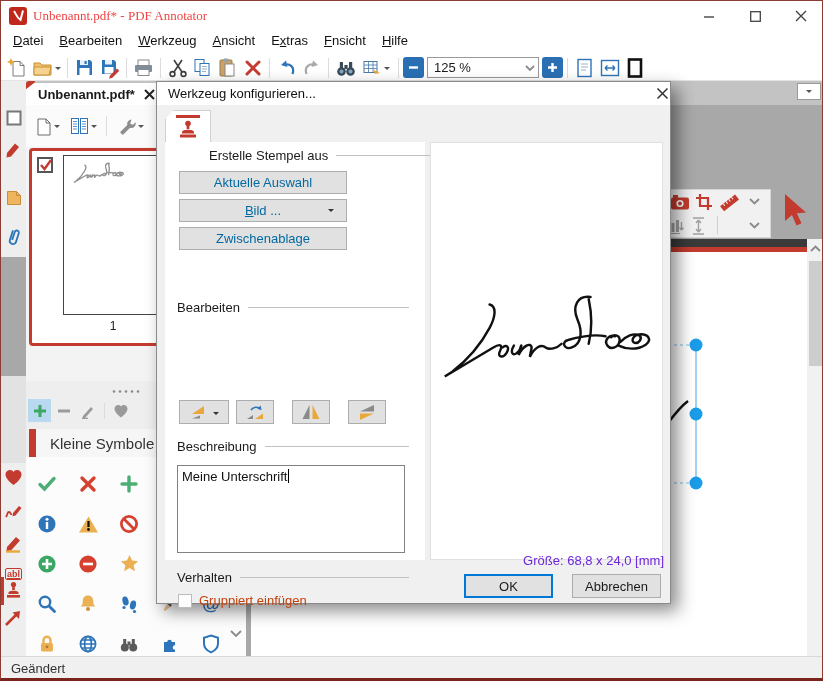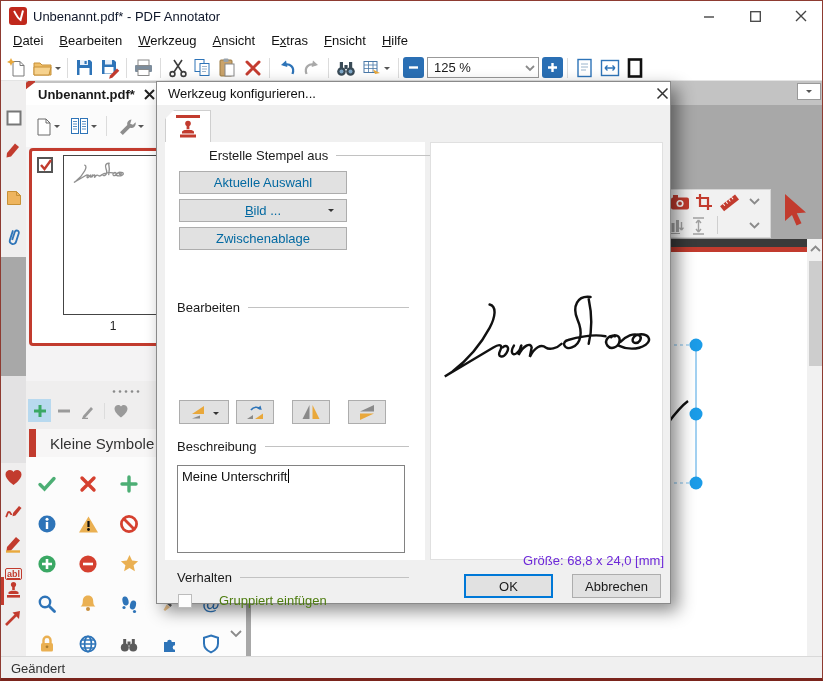--- a/index.html
+++ b/index.html
@@ -8,21 +8,21 @@
        font-family:"Liberation Sans",sans-serif;font-size:13px;color:#1a1a1a;
        border:1px solid #8e3b31;border-bottom:3px solid #7a241c;overflow:hidden;}
   .abs{position:absolute;}
   .r{display:flex;align-items:center;}
   .ib{width:25px;height:24px;display:flex;align-items:center;justify-content:center;flex:0 0 auto;}
   .sep{width:1px;height:20px;background:#dcdcdc;margin:0 4px;flex:0 0 auto;}
   .tri{width:0;height:0;border:3.5px solid transparent;border-top-color:#555;margin:4px 0 0 2px;}
   svg{display:block;}
   
   #titlebar{position:absolute;left:0;top:0;width:100%;height:30px;background:#fff;display:flex;align-items:center;}
-  #title-text{color:#0f172a;margin-left:8px;}
+  #title-text{color:#ef4444;margin-left:8px;font-family:Liberation Serif, serif;}
   .winbtn{width:40px;height:28px;display:flex;align-items:center;justify-content:center;}
   
   #menubar{position:absolute;left:0;top:30px;width:100%;height:24px;background:#fff;display:flex;padding-left:4px;}
   .menu-item{padding:2px 8px;color:#111;}
   .key{text-decoration:underline;}
   
   #maintoolbar{position:absolute;left:0;top:54px;width:100%;height:26px;background:#fff;border-bottom:1px solid #e4e4e4;display:flex;align-items:center;padding-left:3px;}
   .bluebtn{width:21px;height:21px;border-radius:3px;background:#2a6fb4;color:#fff;display:flex;align-items:center;justify-content:center;font-weight:bold;font-size:15px;}
   #zoom-combo{width:112px;height:21px;background:#fff;border:1px solid #999;display:flex;align-items:center;margin:0 3px;}
   #zoom-combo span{flex:1;padding-left:6px;}
@@ -65,21 +65,21 @@
   #dlg-preview{position:absolute;left:273px;top:60px;width:233px;height:418px;background:#fff;border:1px solid #e0e0e0;}
   .grp{position:absolute;left:12px;width:240px;display:flex;align-items:center;}
   .grp span{white-space:nowrap;margin-right:8px;}
   .grpline{flex:1;border-top:1px solid #c2c2c2;}
   .stdbtn{position:absolute;background:#e1e1e1;border:1px solid #adadad;display:flex;align-items:center;justify-content:center;font-size:13px;color:#0369a1;}
   .editbtn{position:absolute;top:258px;height:24px;background:#e1e1e1;border:1px solid #adadad;display:flex;align-items:center;justify-content:center;}
   #desc-box{position:absolute;left:12px;top:323px;width:228px;height:88px;background:#fff;border:1px solid #828282;padding:3px 4px;font-size:13px;color:#111;overflow:hidden;}
   .caret{display:inline-block;width:1px;height:14px;background:#000;vertical-align:-2px;margin-left:1px;}
   #chk-group{position:absolute;left:13px;top:451px;display:flex;align-items:center;}
   #chk-box{width:14px;height:14px;border:1px solid #bcbcbc;background:#fdfdfd;margin-right:7px;}
-  #chk-label{color:#4d7c0f;margin-left:20px;}
+  #chk-label{color:#c2410c;}
   #size-label{position:absolute;left:0;top:410px;width:233px;text-align:right;color:#6d28d9;}
   #ok-btn{position:absolute;left:307px;top:492px;width:89px;height:24px;background:#e1e1e1;border:2px solid #0078d7;display:flex;align-items:center;justify-content:center;}
   #cancel-btn{position:absolute;left:415px;top:492px;width:89px;height:24px;background:#e1e1e1;border:1px solid #adadad;display:flex;align-items:center;justify-content:center;}
   
   #statusbar{position:absolute;left:0;top:655px;width:100%;height:23px;background:#f0f0f0;border-top:1px solid #d9d9d9;display:flex;align-items:center;}
   #status-text{margin-left:10px;color:#333;}
 </style>
 </head>
 <body>
 

